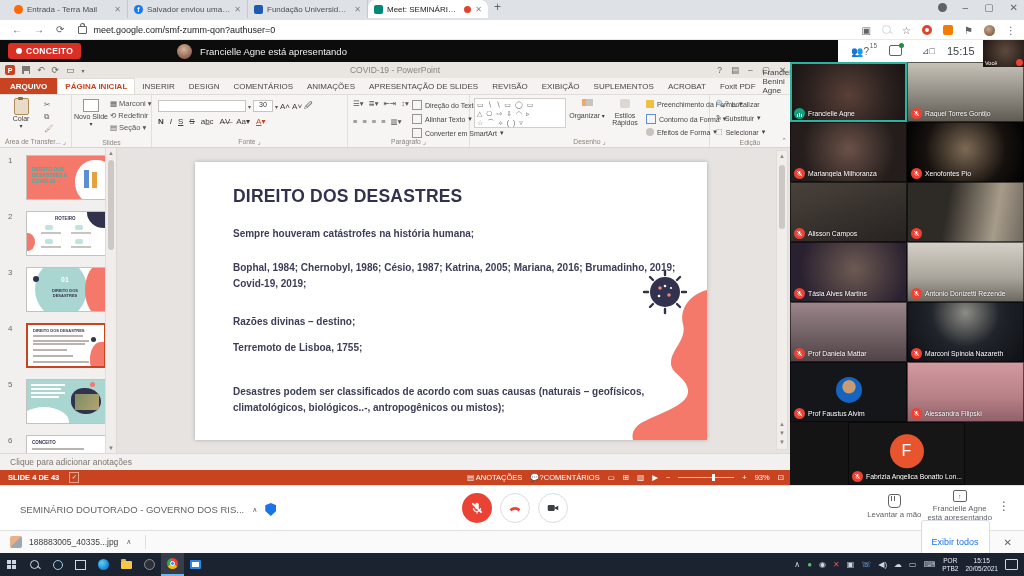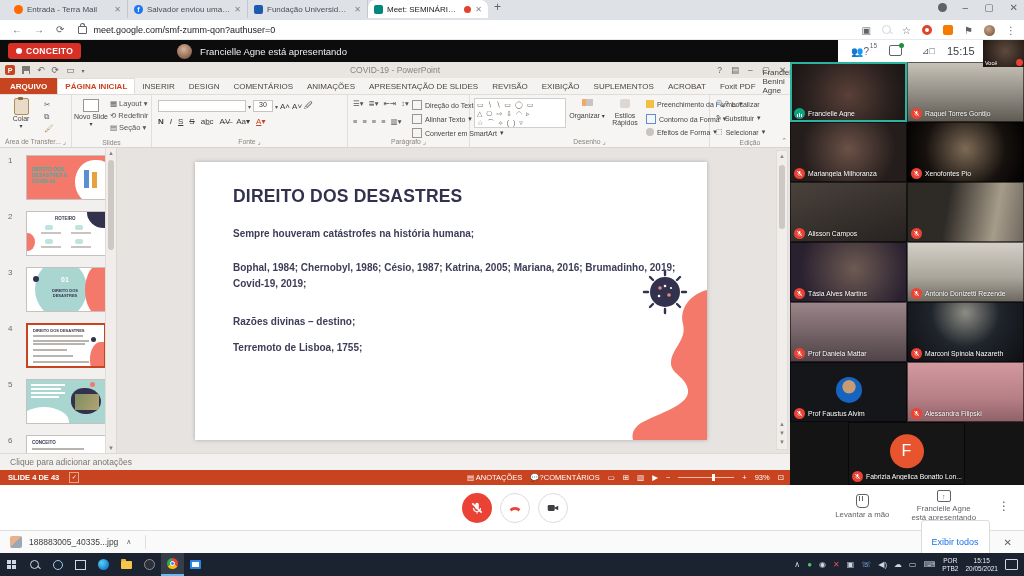--- a/index.html
+++ b/index.html
@@ -120,21 +120,21 @@
   .spk i{display:block;width:1.3px;background:#fff;height:4px;}
   .spk i:nth-child(1){height:3px}.spk i:nth-child(3){height:3px}
   .presavatar{position:absolute;left:50%;top:50%;transform:translate(-50%,-58%);border-radius:50%;}
   
   .meetbottom{left:0;top:485px;width:1024px;height:45px;background:#fff;border-top:1px solid #e3e3e3;box-sizing:border-box;}
   .mbtitle{position:absolute;left:20px;top:17px;font-size:9.5px;color:#5f6368;display:flex;gap:8px;align-items:center;}
   .shield{width:11px;height:13px;background:#1a73e8;border-radius:2px 2px 4px 4px;clip-path:polygon(50% 0,100% 18%,100% 62%,50% 100%,0 62%,0 18%);}
   .roundbtn{position:absolute;top:493px;width:30px;height:30px;border-radius:50%;display:flex;align-items:center;justify-content:center;box-sizing:border-box;}
   .rb-red{background:#ea4335;}
   .rb-wh{background:#fff;border:1px solid #dadce0;}
-  .mbright{position:absolute;right:14px;top:490px;display:flex;gap:22px;align-items:center;color:#5f6368;}
+  .mbright{position:absolute;right:14px;top:490px;display:flex;gap:6px;align-items:center;color:#5f6368;}
   .mbctl{text-align:center;font-size:7.8px;color:#5f6368;}
   .handic{width:11px;height:12px;border:1.4px solid #5f6368;border-radius:3px 3px 4px 4px;margin:0 auto 2px;position:relative;}
   .handic:before{content:"";position:absolute;left:2px;top:1px;width:1px;height:5px;background:#5f6368;}
   .handic:after{content:"";position:absolute;left:5px;top:1px;width:1px;height:5px;background:#5f6368;}
   .presic{width:12px;height:10px;border:1.3px solid #5f6368;border-radius:2px;margin:0 auto 2px;
       display:flex;align-items:center;justify-content:center;font-size:7px;color:#5f6368;}
   
   .dlbar{left:0;top:530px;width:1024px;height:23px;background:#fafafa;border-top:1px solid #e0e0e0;box-sizing:border-box;
       display:flex;align-items:center;font-size:8.5px;color:#3c4043;}
   .dlico{width:12px;height:12px;border-radius:2px;margin-left:10px;background:linear-gradient(135deg,#e8b08a 0 50%,#9aa7b5 50% 100%);}
@@ -299,21 +299,21 @@
         <div class="smallrow" style="left:44px;top:29px;color:#b08d57">🖌</div>
         <div class="glabel"><span>Área de Transfer...</span> ⌟</div>
       </div>
 
       <div class="rgroup" style="left:72px;width:80px">
         <div class="bigbtn" style="left:2px">
           <div class="newslide-ic"></div>
           <div>Novo Slide</div>
             <div style="font-size:6px">▾</div>
         </div>
-        <div class="smallrow" style="left:38px;top:4px">▦ <span>Layout</span> ▾</div>
+        <div class="smallrow" style="left:38px;top:4px">▦ <span>Marconi</span> ▾</div>
         <div class="smallrow" style="left:38px;top:16px">⟲ <span>Redefinir</span></div>
         <div class="smallrow" style="left:38px;top:28px">▤ <span>Seção</span> ▾</div>
         <div class="glabel">Slides</div>
       </div>
 
       <div class="rgroup" style="left:152px;width:196px">
         <div class="smallrow" style="left:6px;top:4px">
           <span class="fontbox"></span>
           <span style="font-size:6px">▾</span>
           <span class="sizebox">30</span>
@@ -486,20 +486,21 @@
             <circle cx="470" cy="124" r="1.3" fill="#ffffff"></circle>
             <circle cx="464" cy="134" r="1.3" fill="#ffffff"></circle>
             <circle cx="476" cy="126" r="1.1" fill="#ffffff"></circle>
           </g>
         </svg>
         <div class="sl-title">DIREITO DOS DESASTRES</div>
         <div class="sl-p" style="top:64px;width:430px">Sempre houveram catástrofes na história humana;</div>
         <div class="sl-p" style="top:98px;width:448px">Bophal, 1984; Chernobyl, 1986; Césio, 1987; Katrina, 2005; Mariana, 2016; Brumadinho, 2019; Covid-19, 2019;</div>
         <div class="sl-p" style="top:152px;width:430px">Razões divinas – destino;</div>
         <div class="sl-p" style="top:178px;width:430px">Terremoto de Lisboa, 1755;</div>
+        <div class="sl-p" style="top:222px;width:455px">Desastres podem ser classificados de acordo com suas causas (naturais – geofísicos, climatológicos, biológicos..-, antropogênicos ou mistos);</div>
       </div>
 
       <div class="mainscroll">
         <div style="padding-top:2px">▲</div>
         <div class="msthumb"></div>
         <div class="msbottom">
           <div>▲</div>
           <div>▼</div>
           <div>▼</div>
         </div>
@@ -685,20 +686,27 @@
               <rect x="4.5" y="1.5" width="3" height="5.5" rx="1.5" fill="#fff"></rect>
               <path d="M3 6a3 3 0 0 0 6 0" fill="none" stroke="#fff" stroke-width="1"></path>
               <line x1="2" y1="2" x2="10" y2="10" stroke="#fff" stroke-width="1.4"></line>
             </svg>
           </span>
           <span class="nm">Fabrizia Angelica Bonatto Lon...</span>
         </div>
     </div>
   </div>
 
+  <div class="abs meetbottom">
+    <div class="mbtitle">
+      <span>SEMINÁRIO DOUTORADO - GOVERNO DOS RIS...</span>
+      <span style="font-size:7px">∧</span>
+      <span class="shield"></span>
+    </div>
+  </div>
   <div class="roundbtn rb-red" style="left:462px">
     <svg width="14" height="14" viewBox="0 0 12 12">
         <rect x="4.5" y="1.5" width="3" height="5.5" rx="1.5" fill="#fff"></rect>
         <path d="M3 6a3 3 0 0 0 6 0" fill="none" stroke="#fff" stroke-width="1"></path>
         <rect x="5.5" y="9" width="1" height="1.8" fill="#fff"></rect>
         <line x1="2" y1="2" x2="10" y2="10" stroke="#fff" stroke-width="1.4"></line>
       </svg>
   </div>
   <div class="roundbtn rb-wh" style="left:500px">
     <svg width="16" height="16" viewBox="0 0 24 24">

